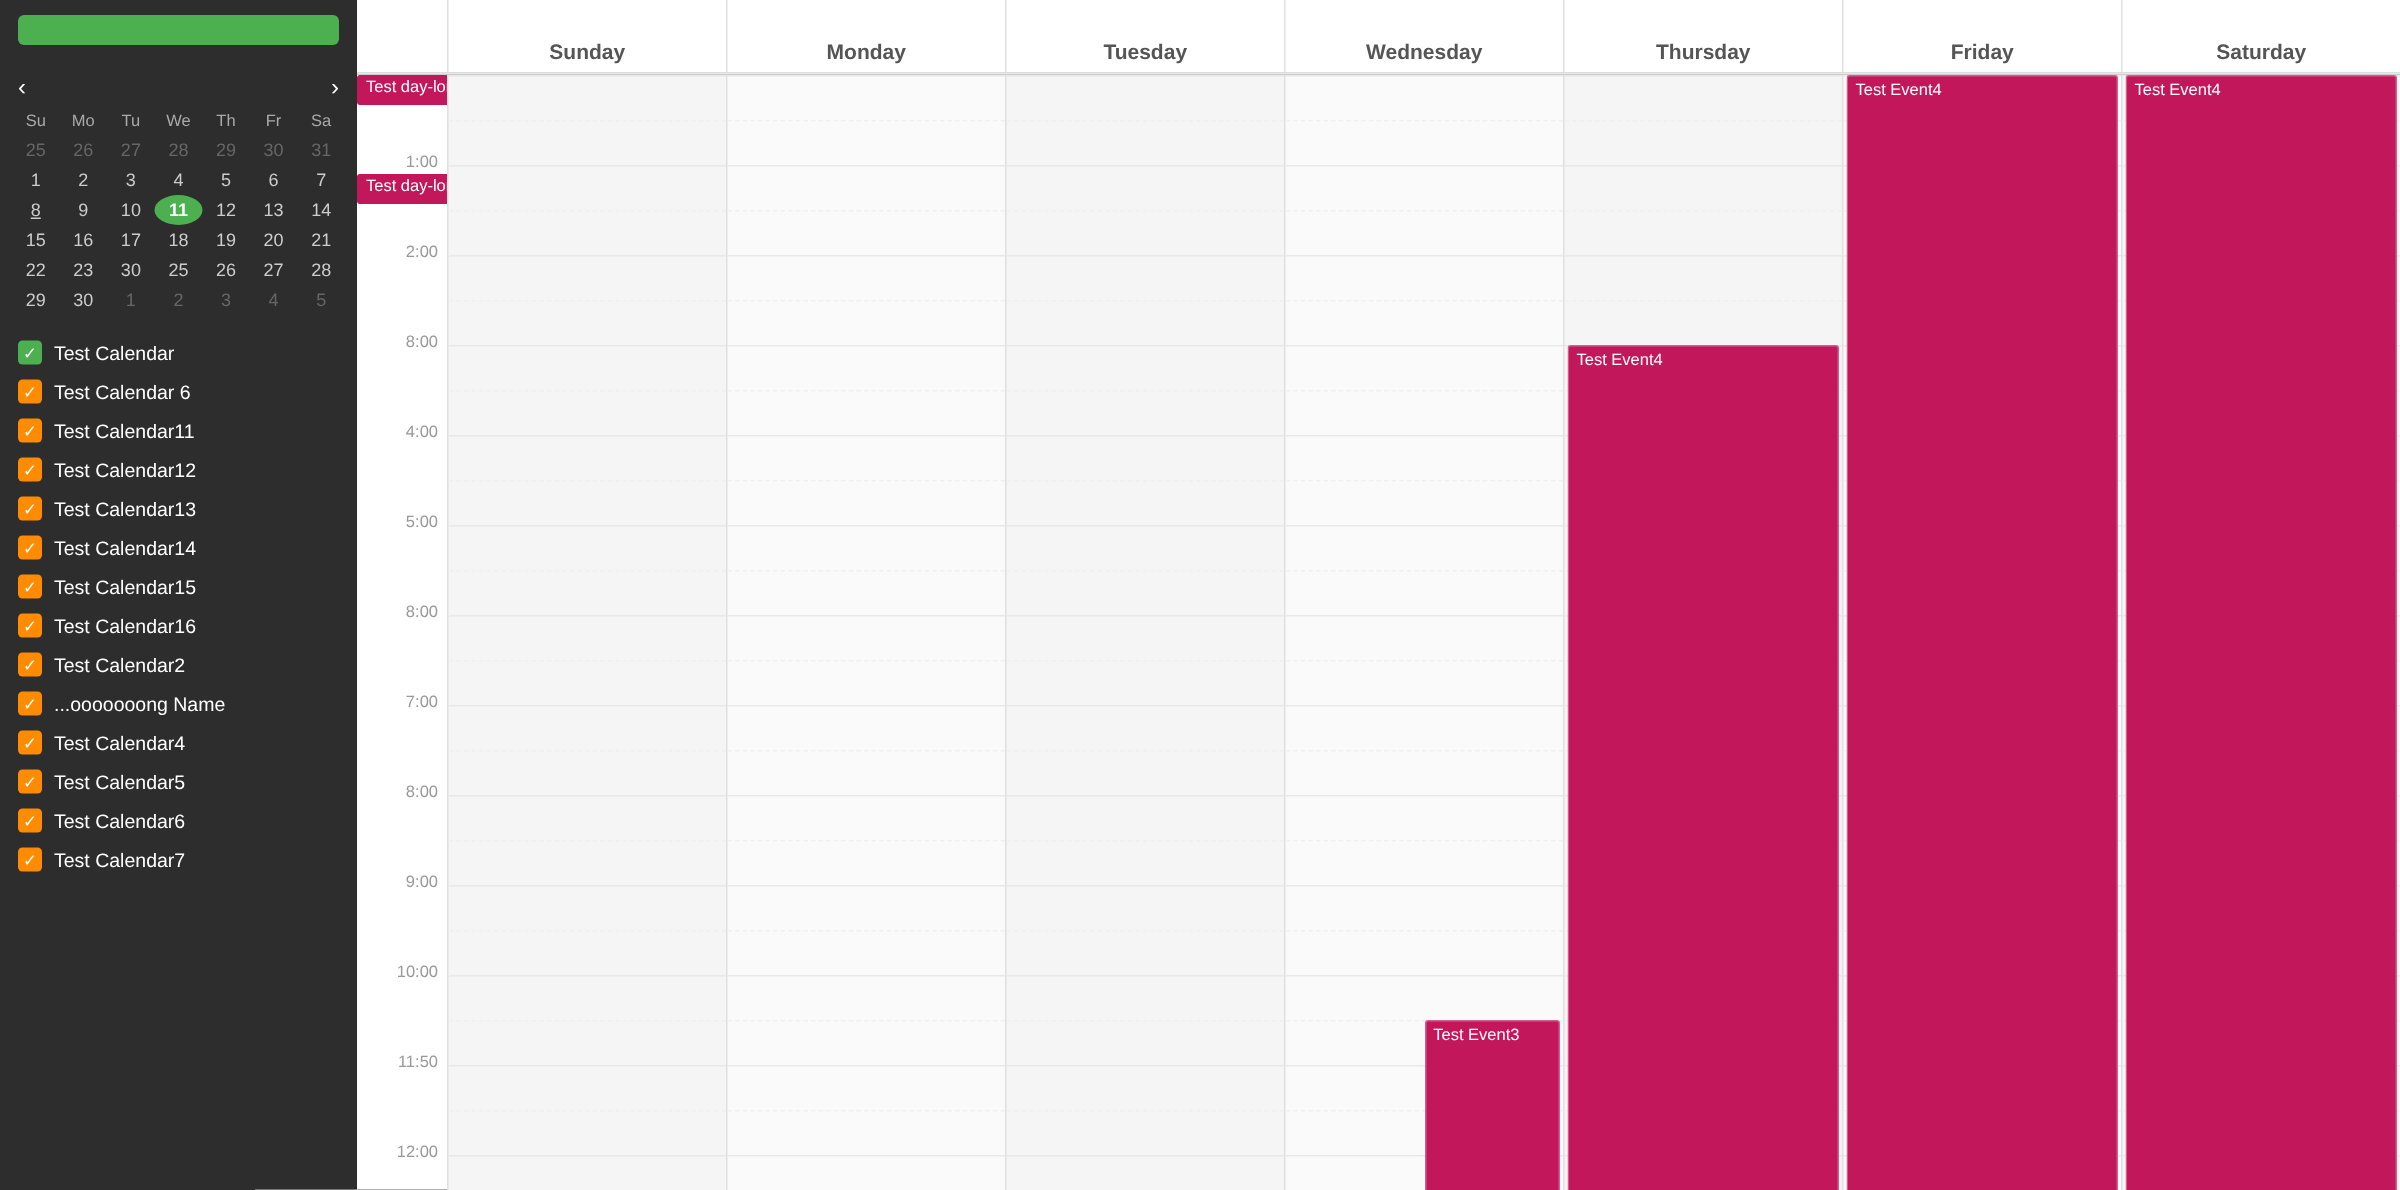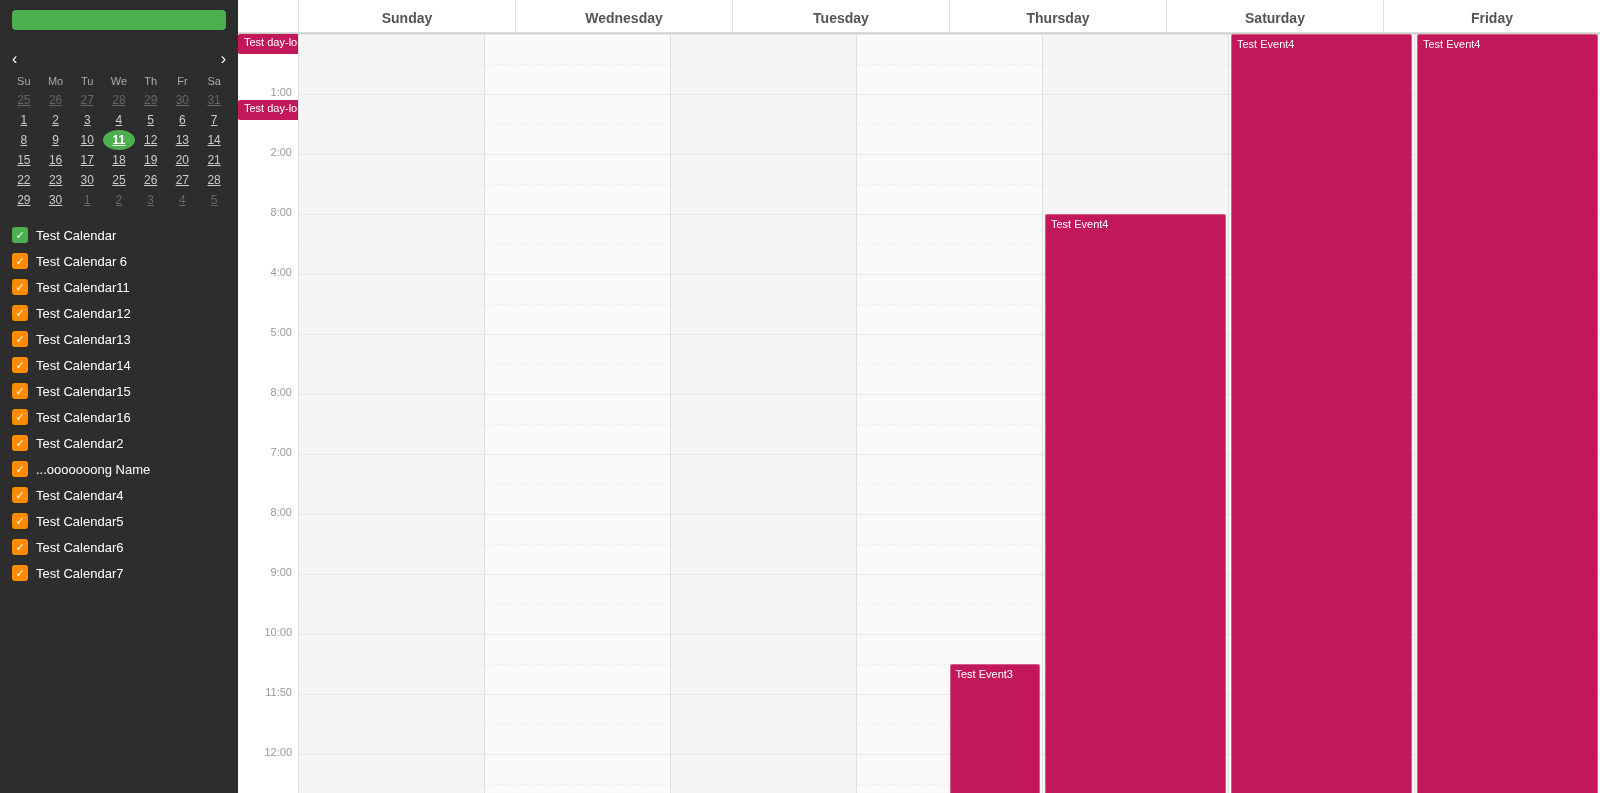--- a/index.html
+++ b/index.html
@@ -73,21 +73,20 @@
       padding: 3px 0;
       font-weight: normal;
     }
     #mini-cal-grid td {
       text-align: center;
       font-size: 12px;
       color: #ccc;
       padding: 3px 2px;
       cursor: pointer;
       border-radius: 50%;
-      text-decoration: underline;
     }
     #mini-cal-grid td.other-month { color: #666; }
     #mini-cal-grid td.today {
       background: #4caf50;
       color: #fff;
       border-radius: 50%;
       font-weight: bold;
     }
     #mini-cal-grid td.selected { text-decoration: underline; }
 
@@ -136,21 +135,21 @@
       position: relative;
       z-index: 10;
     }
     .time-gutter-header { width: 60px; min-width: 60px; }
     .day-header {
       flex: 1;
       text-align: center;
       font-size: 14px;
       font-weight: bold;
       color: #555;
-      padding: 10px 0 6px 0;
+      padding: 26px 0 6px 0;
       border-left: 1px solid #e0e0e0;
     }
 
     
     #allday-area {
       display: flex;
       flex-direction: column;
       border-bottom: 1px solid #ccc;
       background: #f5f5f5;
       position: relative;
@@ -392,25 +391,26 @@
         <span>Test Calendar7</span>
       </div>
     </div>
 </div>
 
 <div id="main">
   <div id="day-headers">
     <div class="time-gutter-header"></div>
 
   <div class="day-header">Sunday</div>
+      <div class="day-header">Monday</div>
+      <div class="day-header">Tuesday</div>
       <div class="day-header">Wednesday</div>
-      <div class="day-header">Tuesday</div>
       <div class="day-header">Thursday</div>
+      <div class="day-header">Friday</div>
       <div class="day-header">Saturday</div>
-      <div class="day-header">Friday</div>
     </div>
 
   <div id="allday-area">
 
   <div style="position: relative; display: flex; flex-direction: column; padding-left: 60px; flex: 1 1 0%; height: 88px;">
         <div class="allday-event" style="left: 0%; width: 100%; top: 1px; height: 20px;">Test day-long event3</div>
         <div class="allday-event" style="left: 42.8571%; width: 28.5714%; top: 23px; height: 20px;">Test day-long event2</div>
         <div class="allday-event" style="left: 28.5714%; width: 57.1429%; top: 45px; height: 20px;">Test day-long event1</div>
         <div class="allday-event" style="left: 0%; width: 100%; top: 67px; height: 20px;">Test day-long event4</div>
       </div>

